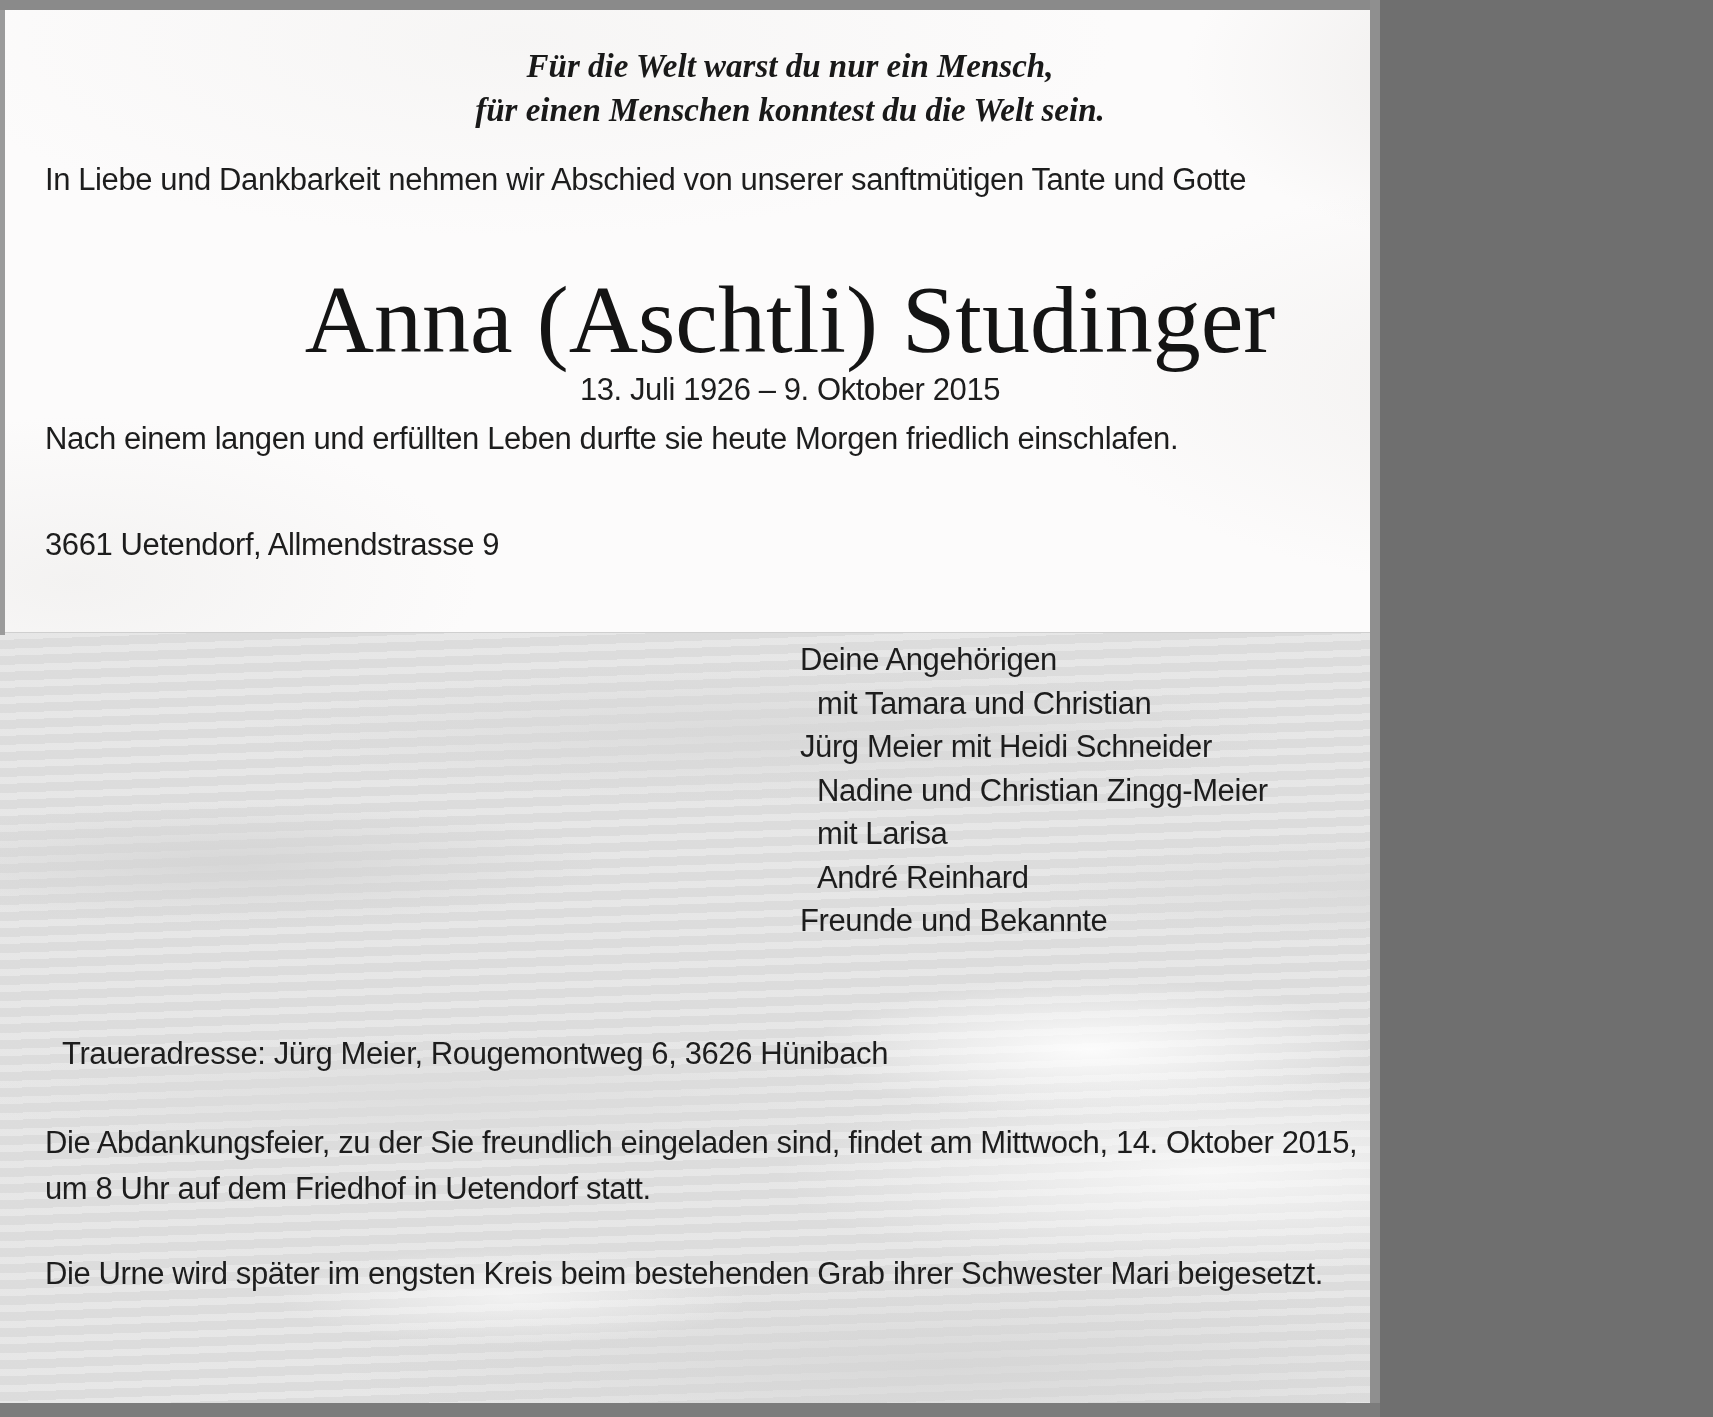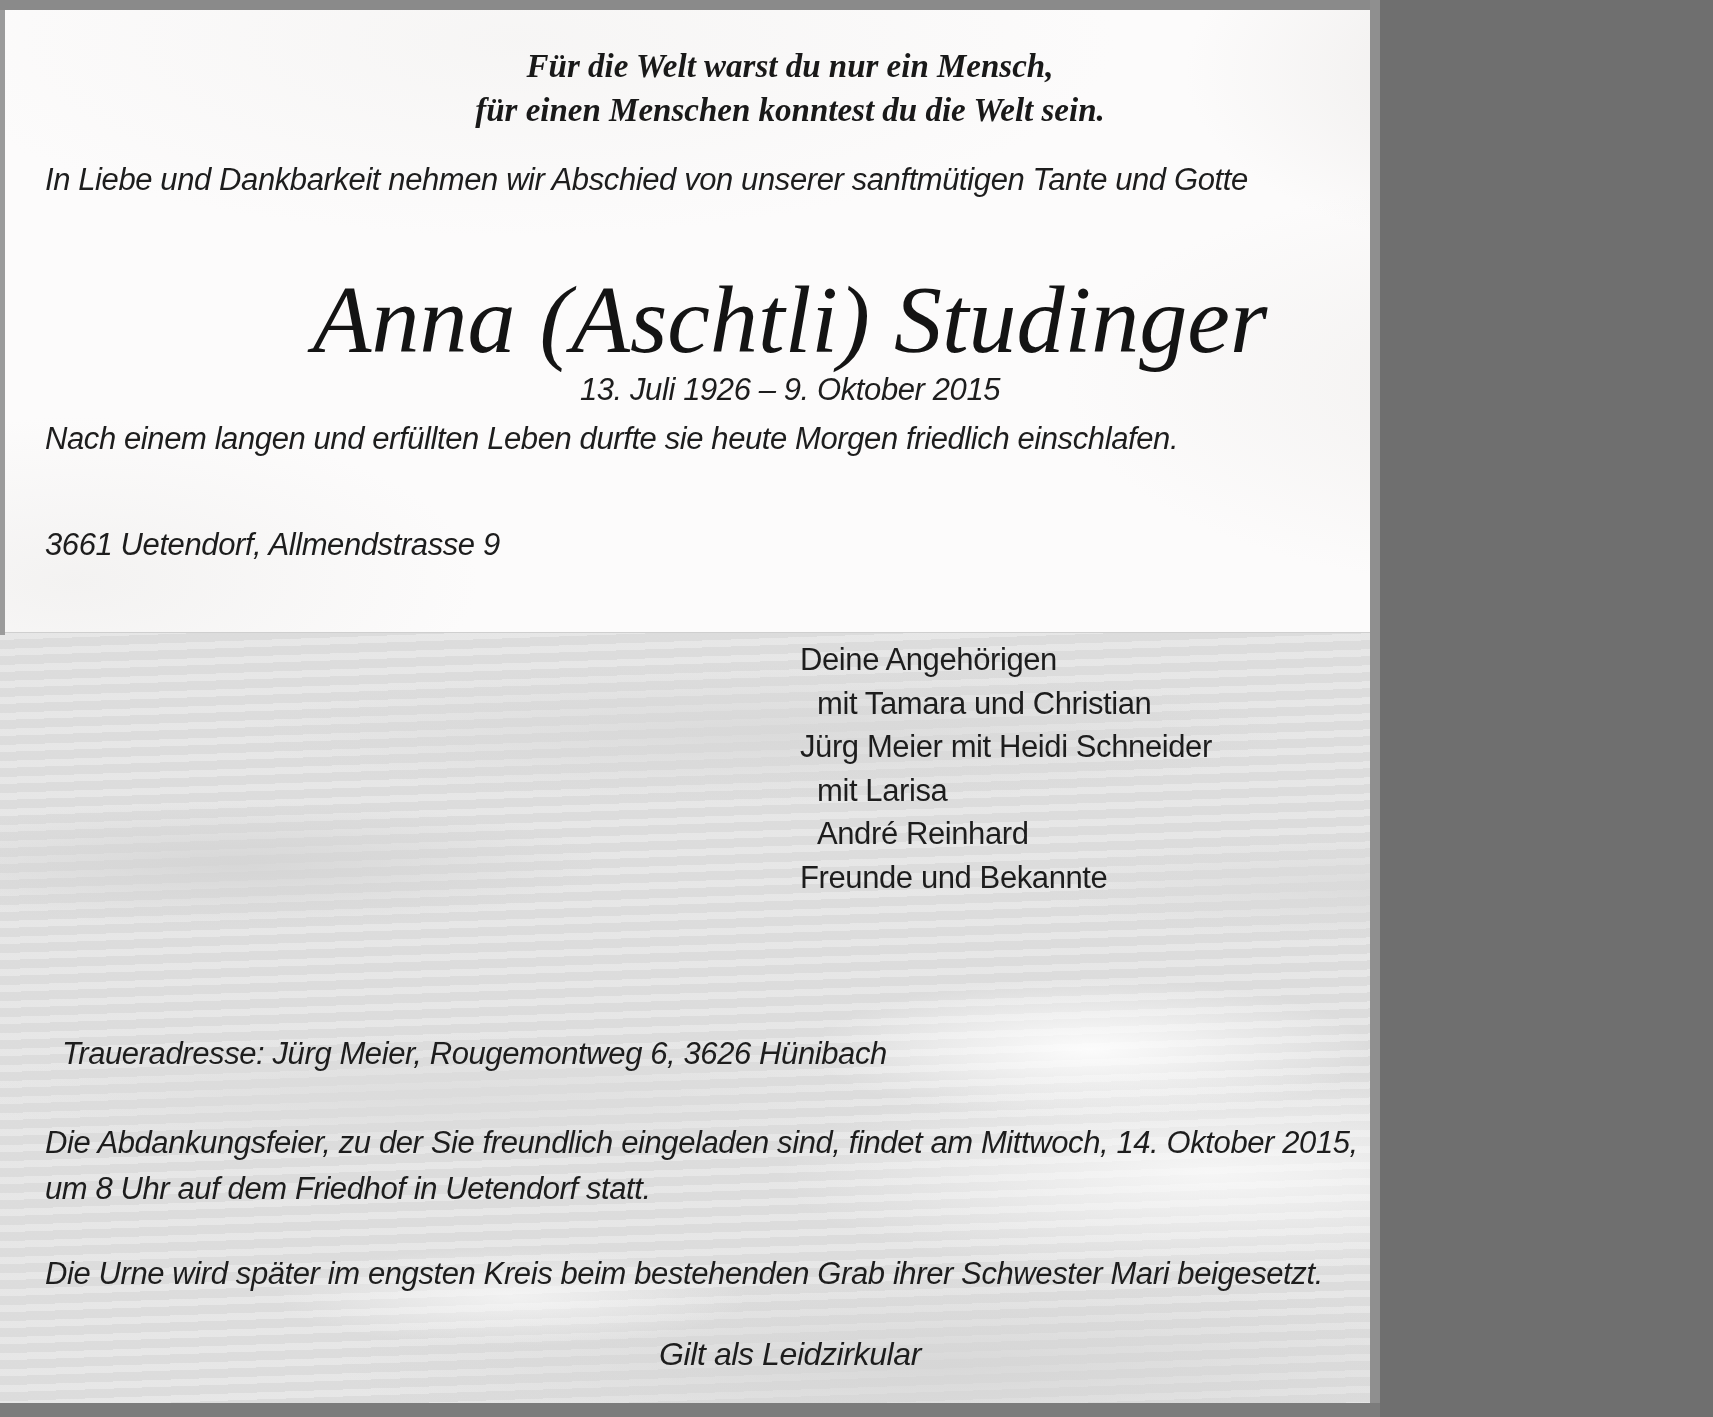--- a/index.html
+++ b/index.html
@@ -37,21 +37,21 @@
       radial-gradient(ellipse 340px 70px at 30% 86%, rgba(248,248,248,.75), rgba(248,248,248,0) 70%),
       radial-gradient(ellipse 520px 90px at 14% 30%, rgba(212,212,212,.85), rgba(212,212,212,0) 70%),
       radial-gradient(ellipse 740px 100px at 45% 13%, rgba(215,215,215,.75), rgba(215,215,215,0) 70%),
       radial-gradient(ellipse 520px 80px at 82% 33%, rgba(218,218,218,.85), rgba(218,218,218,0) 70%),
       radial-gradient(ellipse 640px 90px at 25% 60%, rgba(220,220,220,.8), rgba(220,220,220,0) 70%),
       radial-gradient(ellipse 800px 120px at 55% 95%, rgba(213,213,213,.8), rgba(213,213,213,0) 75%),
       repeating-linear-gradient(178deg, rgba(255,255,255,.16) 0 7px, rgba(110,110,110,.05) 7px 16px);
   }
 
   
-  .tx{position:absolute;left:45px;width:1490px;letter-spacing:-0.4px;font-style:italic;}
+  .tx{position:absolute;left:45px;width:1490px;letter-spacing:-0.4px;}
   .center{text-align:center;}
   .epigraph{
     top:44px;
     font-family:"Liberation Serif",serif;
     font-style:italic;font-weight:600;
     font-size:33px;line-height:44px;
     letter-spacing:0;color:#191919;
   }
   .intro{top:162px;font-size:31px;}
   .name{
@@ -98,29 +98,29 @@
   <div class="tx dates center">13. Juli 1926 – 9. Oktober 2015</div>
 
   <div class="tx body1">Nach einem langen und erfüllten Leben durfte sie heute Morgen friedlich einschlafen.</div>
 
   <div class="tx address">3661 Uetendorf, Allmendstrasse 9</div>
 
   <div class="mourners">
     <div>Deine Angehörigen</div>
     <div class="indent">mit Tamara und Christian</div>
     <div>Jürg Meier mit Heidi Schneider</div>
+    <div class="indent">Nadine und Christian Zingg-Meier</div>
     <div class="indent">mit Larisa</div>
     <div class="indent">André Reinhard</div>
     <div>Freunde und Bekannte</div>
   </div>
 
   <div class="tx trauer">Traueradresse: Jürg Meier, Rougemontweg 6, 3626 Hünibach</div>
 
   <div class="tx service">
     <div>Die Abdankungsfeier, zu der Sie freundlich eingeladen sind, findet am Mittwoch, 14. Oktober 2015,</div>
     <div>um 8 Uhr auf dem Friedhof in Uetendorf statt.</div>
   </div>
 
   <div class="tx urn">Die Urne wird später im engsten Kreis beim bestehenden Grab ihrer Schwester Mari beigesetzt.</div>
 
-  <div class="tx footer-line center">Gilt als Leidzirkular</div>
 
 </div>
 
 </body></html>

